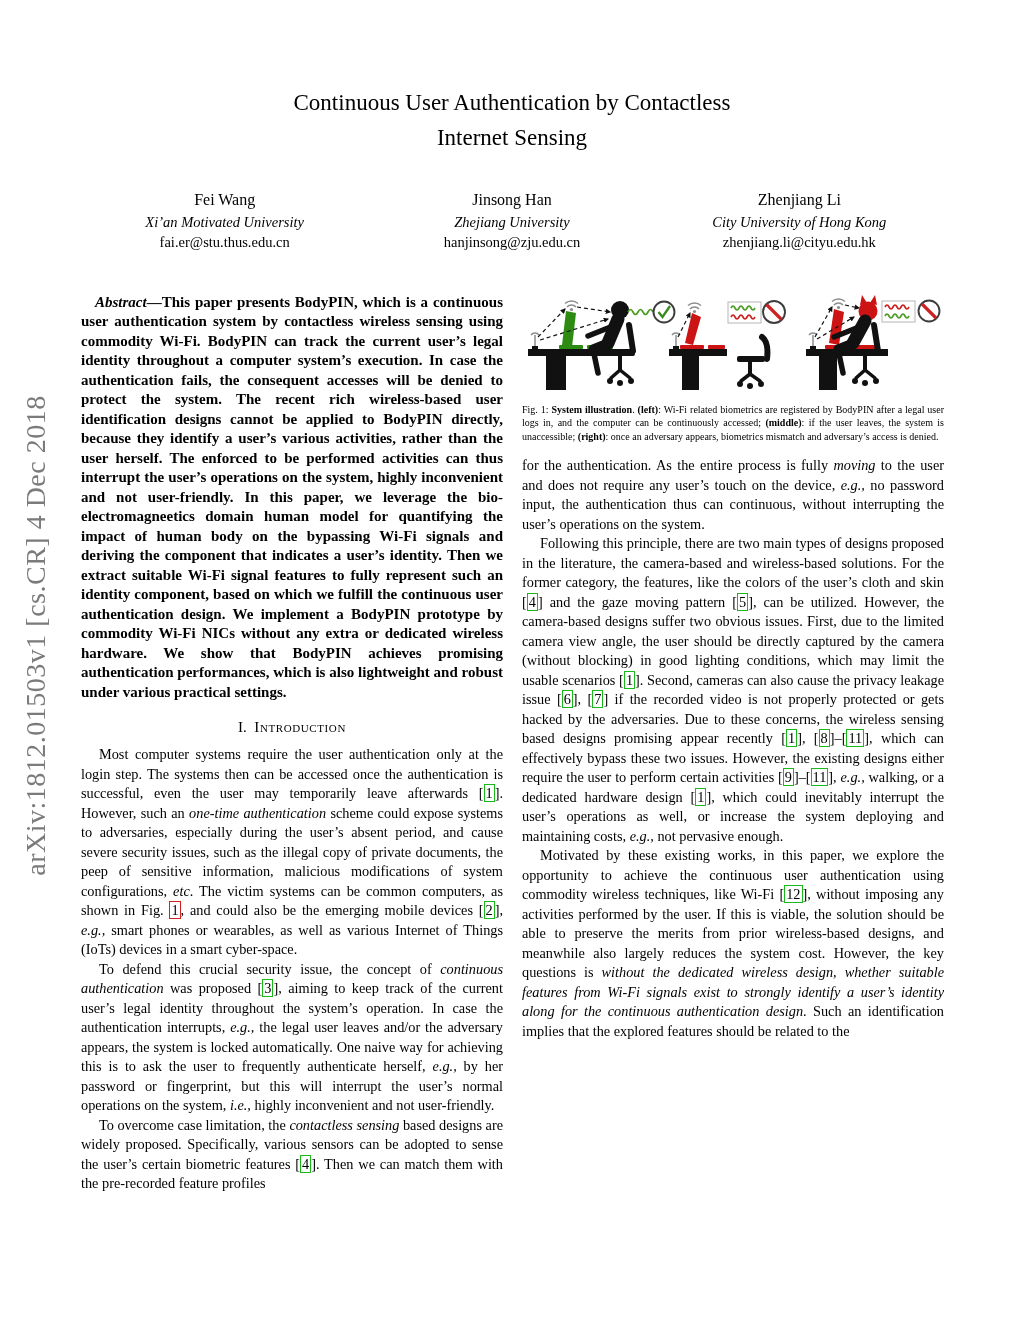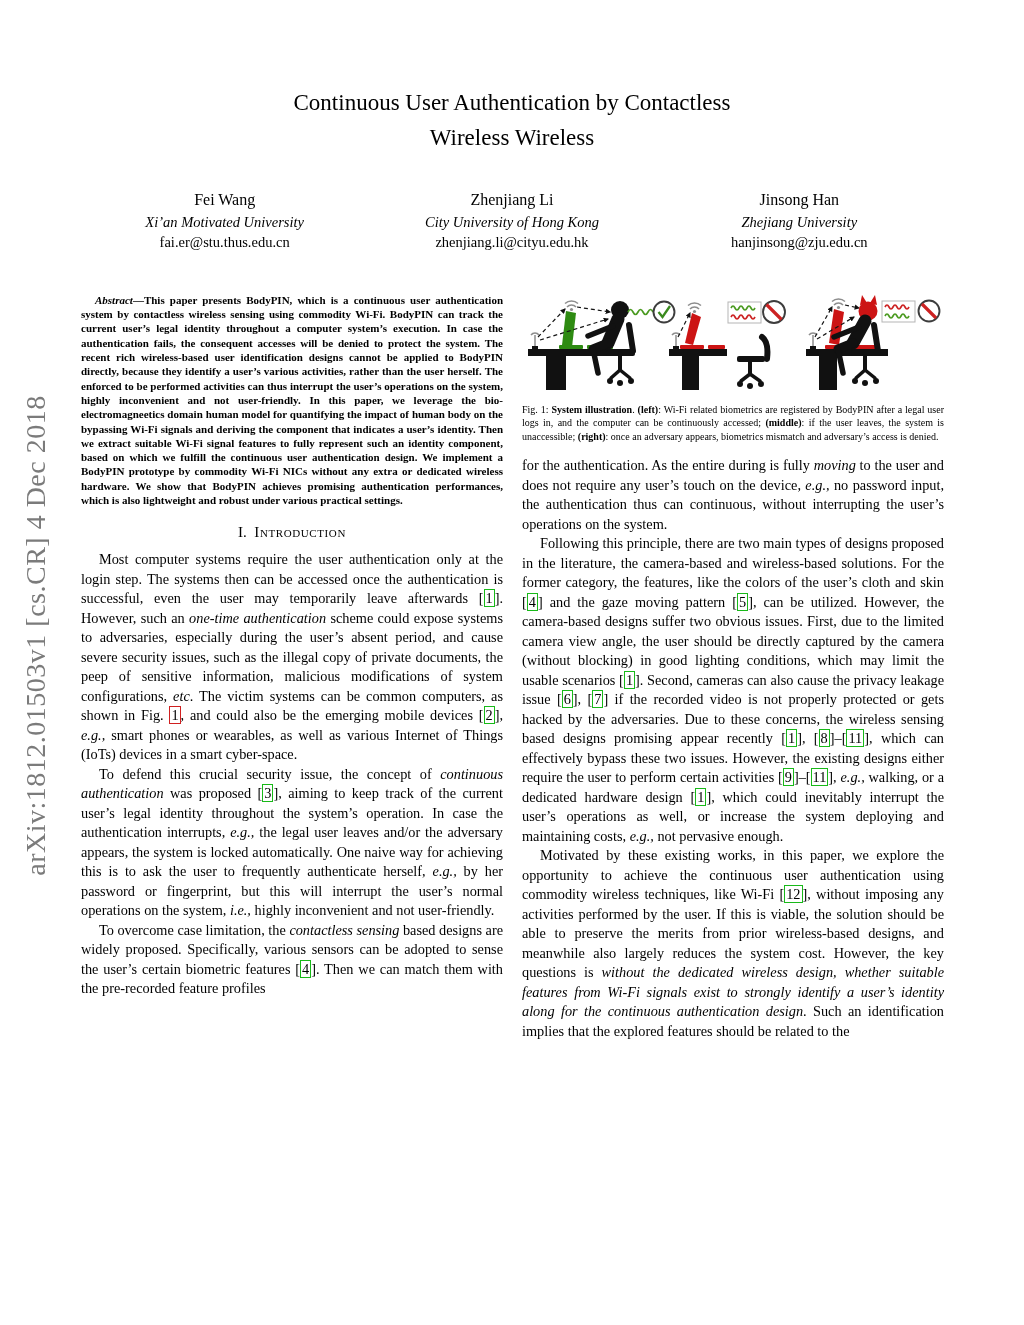--- a/index.html
+++ b/index.html
@@ -14,21 +14,21 @@
   .banner{position:absolute;top:948px;left:20px;transform-origin:0 0;transform:rotate(-90deg);
           width:625px;text-align:center;white-space:nowrap;font-size:28px;color:#7b7b7b;letter-spacing:0.5px;}
   .title{margin:86px 60px 0;text-align:center;font-size:23px;font-weight:normal;line-height:1.5;}
   .authors{display:flex;margin:34px 81px 0;justify-content:center;}
   .author{flex:1;text-align:center;line-height:1.42;}
   .author .name{font-size:16px;}
   .author .aff{font-size:14.5px;font-style:italic;}
   .author .email{font-size:14.5px;}
   .cols{display:flex;gap:19px;margin:40px 0 0 81px;width:862px;align-items:flex-start;}
   .col{width:422px;flex:0 0 422px;}
-  .abstract{margin:0;font-size:11px;font-weight:bold;line-height:1.3;text-align:justify;text-indent:14px;}
+  .abstract{margin:0;font-size:15px;font-weight:bold;line-height:1.3;text-align:justify;text-indent:14px;}
   .sec-head{margin:17px 0 9px;text-align:center;font-size:15px;font-weight:normal;}
   .sc{font-variant:small-caps;letter-spacing:0.6px;}
   .para{margin:0;font-size:14.3px;line-height:1.365;text-align:justify;}
   .para.indent{text-indent:18px;}
   .it{font-style:italic;}
   .bd{font-weight:bold;}
   .cite-green{border:1.5px solid var(--cite-green);padding:0 1px;line-height:1;}
   .cite-red{border:1.5px solid var(--cite-red);padding:0 1px;line-height:1;}
   .figure-block{margin:0 0 6px;}
   .figure-block svg{display:block;}
@@ -46,37 +46,37 @@
   .slash{stroke:var(--c-waver);stroke-width:3.2;}
   .wbox{fill:#ffffff;stroke:#b5b5b5;stroke-width:1;}
 </style>
 </head>
 <body>
 
 <div class="page">
 
   <div class="banner">arXiv:1812.01503v1  [cs.CR]  4 Dec 2018</div>
 
-  <h1 class="title"><span>Continuous User Authentication by Contactless</span><br><span>Wireless Wireless</span></h1>
+  <h1 class="title"><span>Continuous User Authentication by Contactless</span><br><span>Internet Sensing</span></h1>
 
   <div class="authors">
     <div class="author">
       <div class="name">Fei Wang</div>
       <div class="aff">Xi’an Motivated University</div>
       <div class="email">fai.er@stu.thus.edu.cn</div>
     </div>
     <div class="author">
+      <div class="name">Jinsong Han</div>
+      <div class="aff">Zhejiang University</div>
+      <div class="email">hanjinsong@zju.edu.cn</div>
+    </div>
+    <div class="author">
       <div class="name">Zhenjiang Li</div>
       <div class="aff">City University of Hong Kong</div>
       <div class="email">zhenjiang.li@cityu.edu.hk</div>
-    </div>
-    <div class="author">
-      <div class="name">Jinsong Han</div>
-      <div class="aff">Zhejiang University</div>
-      <div class="email">hanjinsong@zju.edu.cn</div>
     </div>
   </div>
 
   <div class="cols">
 
     <div class="col">
       <p class="abstract"><span class="it bd">Abstract</span><span class="bd">—This paper presents BodyPIN, which is a continuous user authentication system by contactless wireless sensing using commodity Wi-Fi. BodyPIN can track the current user’s legal identity throughout a computer system’s execution. In case the authentication fails, the consequent accesses will be denied to protect the system. The recent rich wireless-based user identification designs cannot be applied to BodyPIN directly, because they identify a user’s various activities, rather than the user herself. The enforced to be performed activities can thus interrupt the user’s operations on the system, highly inconvenient and not user-friendly. In this paper, we leverage the bio-electromagneetics domain human model for quantifying the impact of human body on the bypassing Wi-Fi signals and deriving the component that indicates a user’s identity. Then we extract suitable Wi-Fi signal features to fully represent such an identity component, based on which we fulfill the continuous user authentication design. We implement a BodyPIN prototype by commodity Wi-Fi NICs without any extra or dedicated wireless hardware. We show that BodyPIN achieves promising authentication performances, which is also lightweight and robust under various practical settings.</span></p>
       <h2 class="sec-head"><span>I.</span>&nbsp;&nbsp;<span class="sc">Introduction</span></h2>
       <p class="para indent"><span>Most computer systems require the user authentication only at the login step. The systems then can be accessed once the authentication is successful, even the user may temporarily leave afterwards [</span><span class="cite-green">1</span><span>]. However, such an </span><span class="it">one-time authentication</span><span> scheme could expose systems to adversaries, especially during the user’s absent period, and cause severe security issues, such as the illegal copy of private documents, the peep of sensitive information, malicious modifications of system configurations, </span><span class="it">etc</span><span>. The victim systems can be common computers, as shown in Fig. </span><span class="cite-red">1</span><span>, and could also be the emerging mobile devices [</span><span class="cite-green">2</span><span>], </span><span class="it">e.g.,</span><span> smart phones or wearables, as well as various Internet of Things (IoTs) devices in a smart cyber-space.</span></p>
       <p class="para indent"><span>To defend this crucial security issue, the concept of </span><span class="it">continuous authentication</span><span> was proposed [</span><span class="cite-green">3</span><span>], aiming to keep track of the current user’s legal identity throughout the system’s operation. In case the authentication interrupts, </span><span class="it">e.g.,</span><span> the legal user leaves and/or the adversary appears, the system is locked automatically. One naive way for achieving this is to ask the user to frequently authenticate herself, </span><span class="it">e.g.,</span><span> by her password or fingerprint, but this will interrupt the user’s normal operations on the system, </span><span class="it">i.e.,</span><span> highly inconvenient and not user-friendly.</span></p>
@@ -233,19 +233,19 @@
             <g>
               <circle class="circ" cx="407" cy="18" r="10.5"></circle>
               <line class="slash" x1="400" y1="11" x2="414" y2="25"></line>
             </g>
           </g>
         </svg>
       </div>
 
       <p class="caption"><span>Fig. 1: </span><span class="bd">System illustration</span><span>. </span><span class="bd">(left)</span><span>: Wi-Fi related biometrics are registered by BodyPIN after a legal user logs in, and the computer can be continuously accessed; </span><span class="bd">(middle)</span><span>: if the user leaves, the system is unaccessible; </span><span class="bd">(right)</span><span>: once an adversary appears, biometrics mismatch and adversary’s access is denied.</span></p>
 
-      <p class="para"><span>for the authentication. As the entire during is fully </span><span class="it">moving</span><span> to the user and does not require any user’s touch on the device, </span><span class="it">e.g.,</span><span> no password input, the authentication thus can continuous, without interrupting the user’s operations on the system.</span></p>
+      <p class="para"><span>for the authentication. As the entire process is fully </span><span class="it">moving</span><span> to the user and does not require any user’s touch on the device, </span><span class="it">e.g.,</span><span> no password input, the authentication thus can continuous, without interrupting the user’s operations on the system.</span></p>
       <p class="para indent"><span>Following this principle, there are two main types of designs proposed in the literature, the camera-based and wireless-based solutions. For the former category, the features, like the colors of the user’s cloth and skin  [</span><span class="cite-green">4</span><span>] and the gaze moving pattern [</span><span class="cite-green">5</span><span>], can be utilized. However, the camera-based designs suffer two obvious issues. First, due to the limited camera view angle, the user should be directly captured by the camera (without blocking) in good lighting conditions, which may limit the usable scenarios [</span><span class="cite-green">1</span><span>]. Second, cameras can also cause the privacy leakage issue [</span><span class="cite-green">6</span><span>], [</span><span class="cite-green">7</span><span>] if the recorded video is not properly protected or gets hacked by the adversaries. Due to these concerns, the wireless sensing based designs promising appear recently [</span><span class="cite-green">1</span><span>], [</span><span class="cite-green">8</span><span>]–[</span><span class="cite-green">11</span><span>], which can effectively bypass these two issues. However, the existing designs either require the user to perform certain activities [</span><span class="cite-green">9</span><span>]–[</span><span class="cite-green">11</span><span>], </span><span class="it">e.g.,</span><span> walking, or a dedicated hardware design [</span><span class="cite-green">1</span><span>], which could inevitably interrupt the user’s operations as well, or increase the system deploying and maintaining costs, </span><span class="it">e.g.,</span><span> not pervasive enough.</span></p>
       <p class="para indent"><span>Motivated by these existing works, in this paper, we explore the opportunity to achieve the continuous user authentication using commodity wireless techniques, like Wi-Fi [</span><span class="cite-green">12</span><span>], without imposing any activities performed by the user. If this is viable, the solution should be able to preserve the merits from prior wireless-based designs, and meanwhile also largely reduces the system cost. However, the key questions is </span><span class="it">without the dedicated wireless design, whether suitable features from Wi-Fi signals exist to strongly identify a user’s identity along for the continuous authentication design</span><span>. Such an identification implies that the explored features should be related to the</span></p>
     </div>
 
   </div>
 </div>
 
 </body></html>

